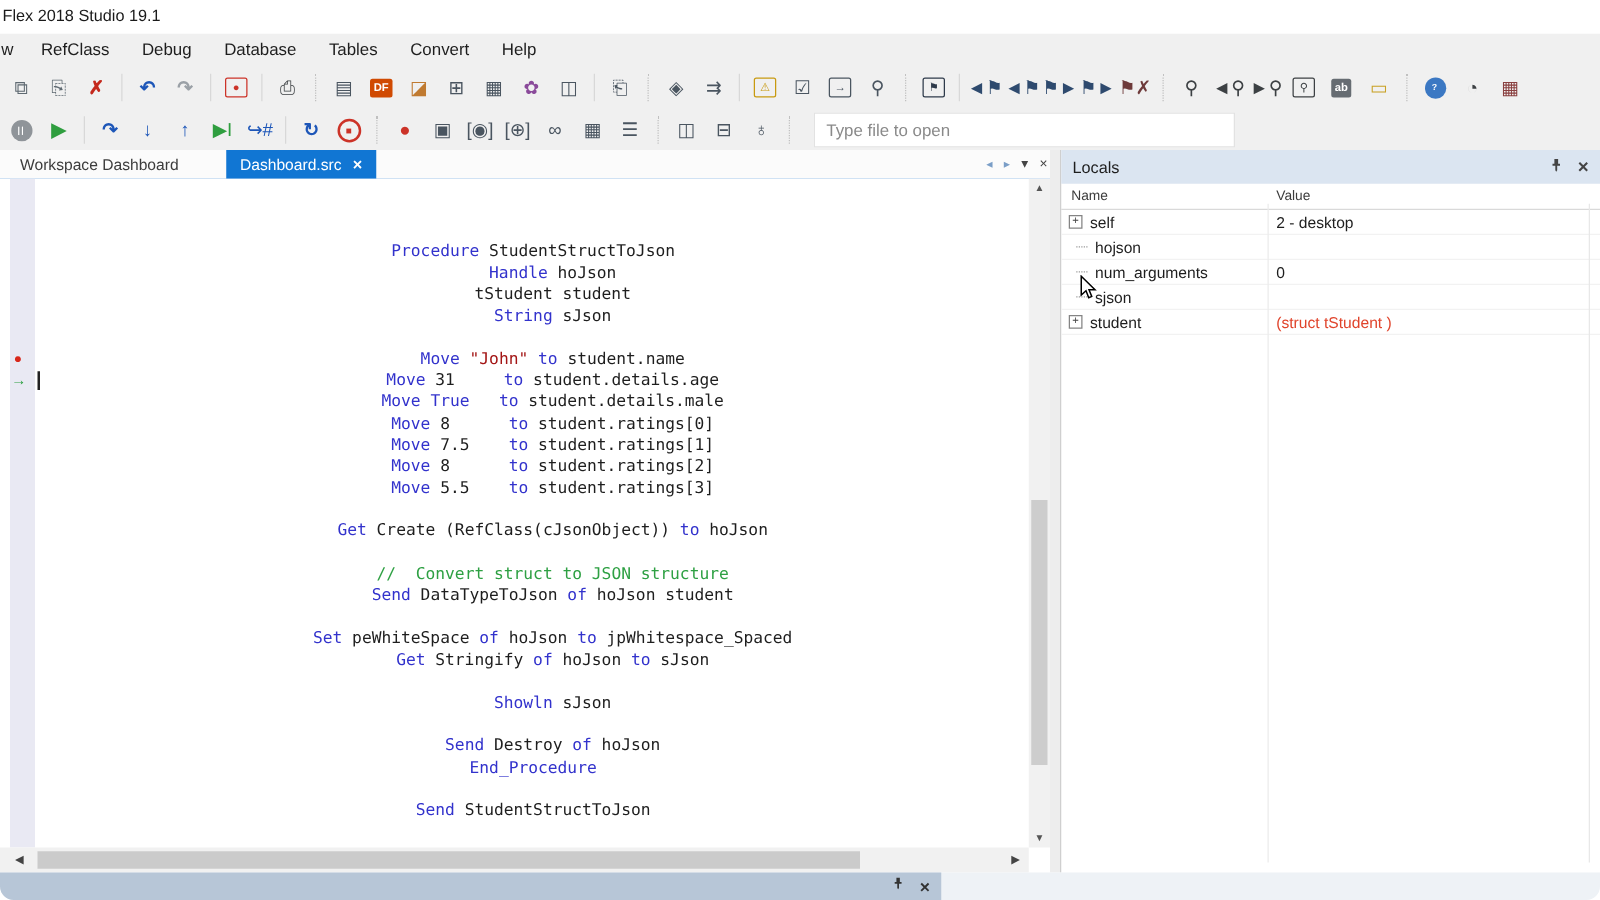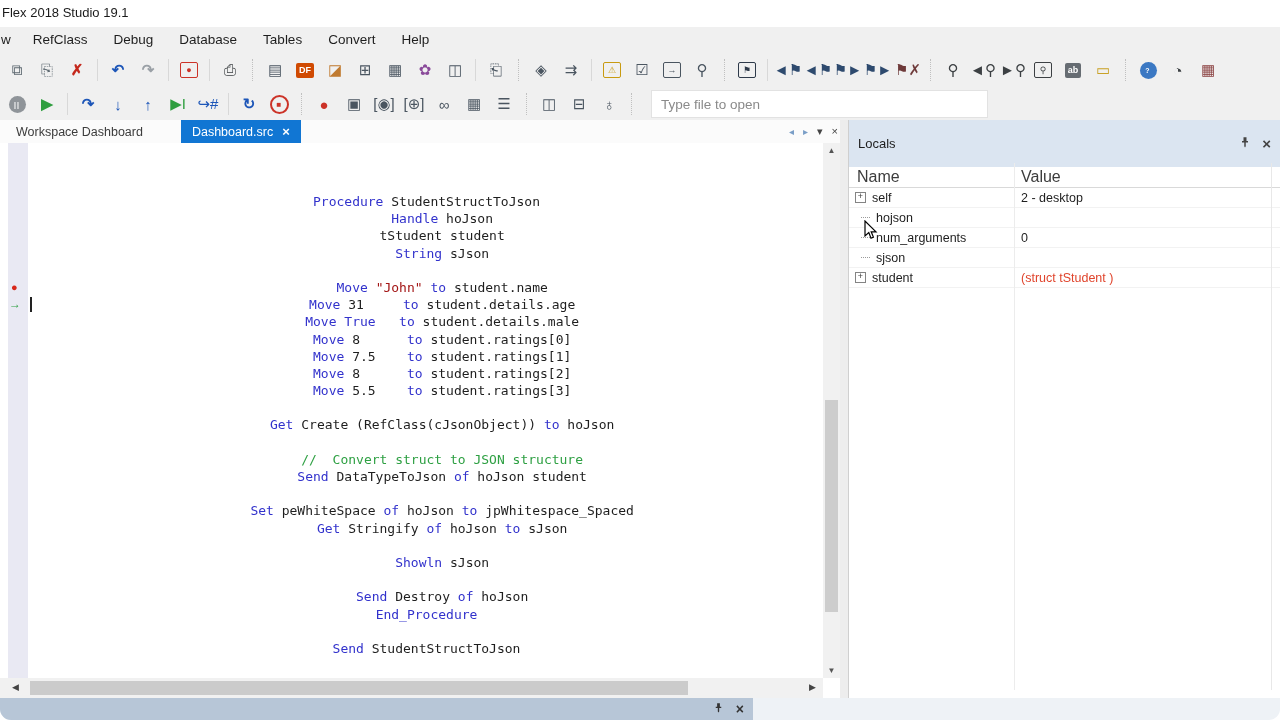--- a/index.html
+++ b/index.html
@@ -55,26 +55,26 @@
   .vscroll{position:absolute;right:0;top:0;width:17px;height:535px;background:#f1f1f1;}
   .vthumb{position:absolute;left:2px;width:13px;background:#cdcdcd;}
   .sarrow{position:absolute;left:0;width:17px;text-align:center;color:#555;font-size:8px;}
   .hscroll{position:absolute;left:0;bottom:0;height:20px;width:823px;background:#f1f1f1;}
   .hthumb{position:absolute;top:3px;height:14px;background:#cbcbcb;}
   .harrow{position:absolute;top:5px;color:#444;font-size:9px;line-height:1;}
   .splitter{position:absolute;left:840px;top:120px;width:8px;height:578px;background:#ededed;}
   
   .locals{position:absolute;left:848px;top:120px;width:432px;height:578px;background:#fff;
           border-left:1px solid #cfcfcf;box-sizing:border-box;}
-  .locals-title{height:23px;background:#dbe5f1;display:flex;align-items:center;padding:12px 9px;
+  .locals-title{height:23px;background:#dbe5f1;display:flex;align-items:center;padding:2px 9px;
                 font-size:13px;color:#1e1e1e;}
   .win-btns{margin-left:auto;display:flex;gap:11px;align-items:center;}
   .xglyph{font-size:15px;font-weight:bold;color:#444;line-height:1;}
   .lheader{height:20px;display:flex;align-items:center;border-bottom:1px solid #d9d9d9;
-           font-size:16px;color:#3c3c3c;}
+           font-size:11px;color:#3c3c3c;}
   .lh-name{width:165px;padding-left:8px;box-sizing:border-box;}
   .lh-value{padding-left:7px;}
   .lrows{position:relative;}
   .lrow{height:19px;display:flex;align-items:center;font-size:12.5px;color:#1e1e1e;
         border-bottom:1px solid #f2f2f2;}
   .lc-name{width:165px;display:flex;align-items:center;height:100%;box-sizing:border-box;}
   .lc-value{padding-left:7px;}
   .plusbox{width:9px;height:9px;border:1px solid #848484;font-size:9px;line-height:7px;text-align:center;
            color:#444;margin:0 6px 0 6px;background:#fff;box-sizing:content-box;flex:0 0 auto;}
   .stub{width:9px;border-top:1px dotted #9a9a9a;margin:0 6px 0 12px;flex:0 0 auto;}

